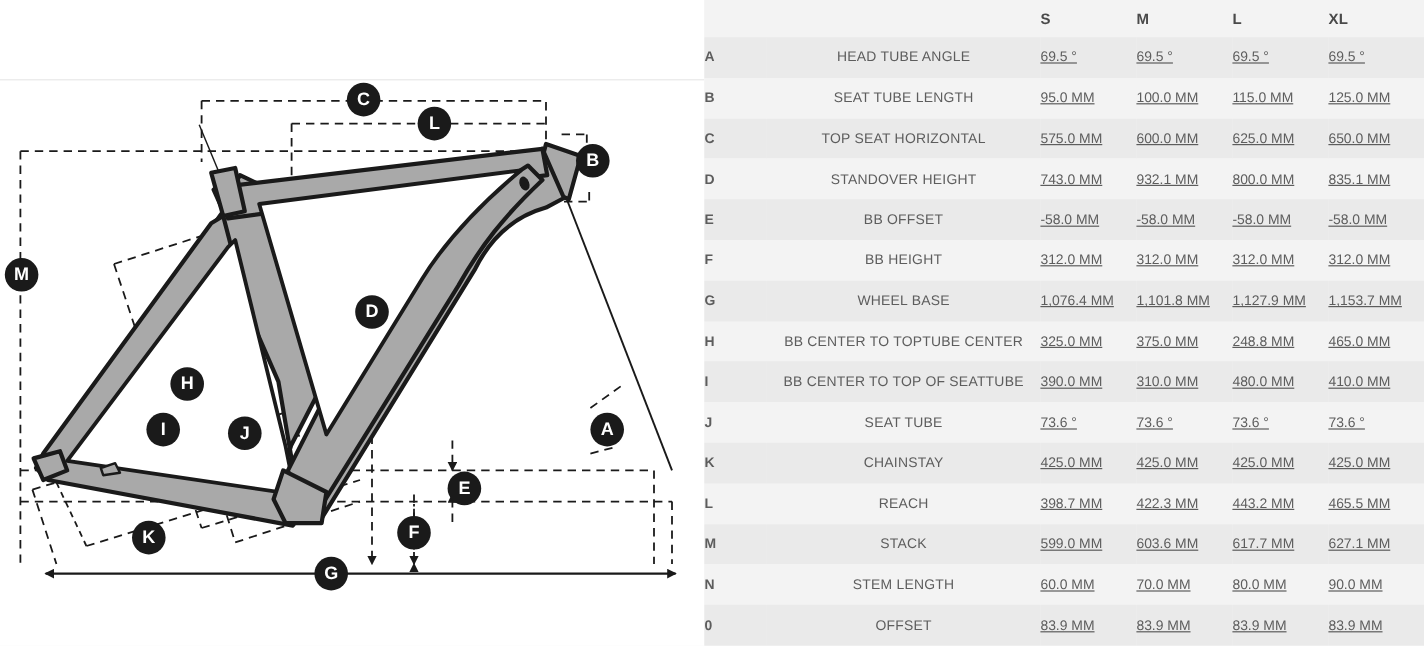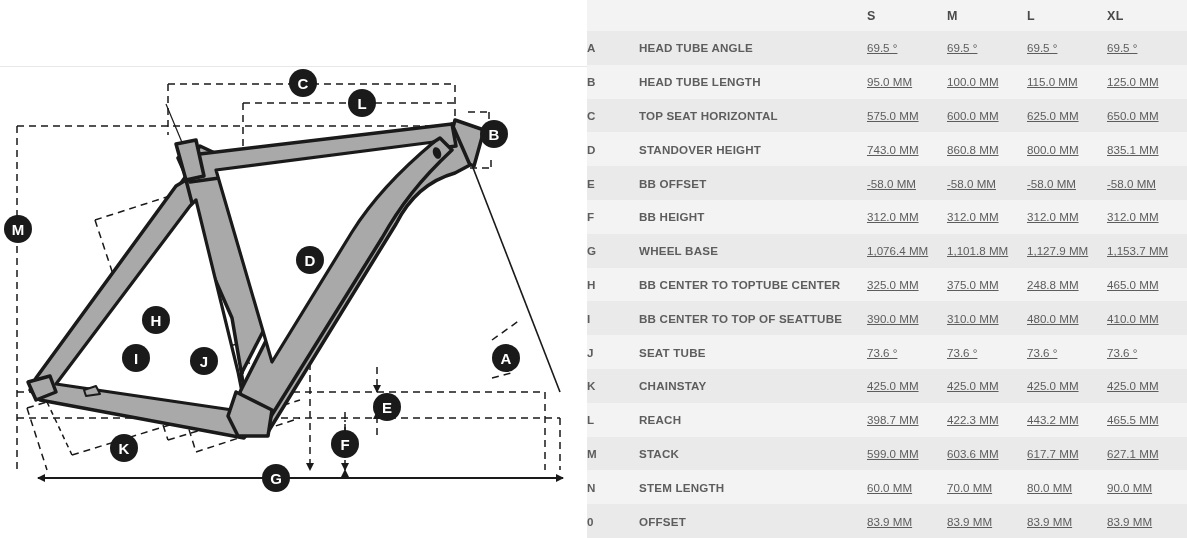--- a/index.html
+++ b/index.html
@@ -53,22 +53,23 @@
     color:#5d5d5d;
   }
   table.geo tbody tr.odd td{background:#eaeaea;}
   table.geo tbody tr.even td{background:#f3f3f3;}
 
   td.letter{
     font-weight:bold;font-size:12px;color:#4a4a4a;
     padding-left:11px;
   }
   td.name{
-    font-weight:bold;font-size:11.7px;color:#4a4a4a;
+    font-weight:normal;font-size:11.7px;color:#4a4a4a;
     letter-spacing:.2px;
+    text-align:center;
   }
   td.val{color:#6a6a6a;font-size:11.8px;text-decoration:underline;}
   th.h-letter{padding-left:11px;}
   th.h-size{font-size:12.5px;color:#5a5a5a;}
 
   
   text.mk{
     font-family:"Liberation Sans", sans-serif;
     font-size:15px;font-weight:bold;fill:#ffffff;
     text-anchor:middle;dominant-baseline:central;
@@ -302,39 +303,39 @@
         <tr class="odd">
           <td class="letter">A</td>
           <td class="name">HEAD TUBE ANGLE</td>
           <td class="val">69.5 °</td>
           <td class="val">69.5 °</td>
           <td class="val">69.5 °</td>
           <td class="val">69.5 °</td>
         </tr>
         <tr class="even">
           <td class="letter">B</td>
-          <td class="name">HEAD TUBE LENGTH</td>
+          <td class="name">SEAT TUBE LENGTH</td>
           <td class="val">95.0 MM</td>
           <td class="val">100.0 MM</td>
           <td class="val">115.0 MM</td>
           <td class="val">125.0 MM</td>
         </tr>
         <tr class="odd">
           <td class="letter">C</td>
           <td class="name">TOP SEAT HORIZONTAL</td>
           <td class="val">575.0 MM</td>
           <td class="val">600.0 MM</td>
           <td class="val">625.0 MM</td>
           <td class="val">650.0 MM</td>
         </tr>
         <tr class="even">
           <td class="letter">D</td>
           <td class="name">STANDOVER HEIGHT</td>
           <td class="val">743.0 MM</td>
-          <td class="val">860.8 MM</td>
+          <td class="val">932.1 MM</td>
           <td class="val">800.0 MM</td>
           <td class="val">835.1 MM</td>
         </tr>
         <tr class="odd">
           <td class="letter">E</td>
           <td class="name">BB OFFSET</td>
           <td class="val">-58.0 MM</td>
           <td class="val">-58.0 MM</td>
           <td class="val">-58.0 MM</td>
           <td class="val">-58.0 MM</td>

